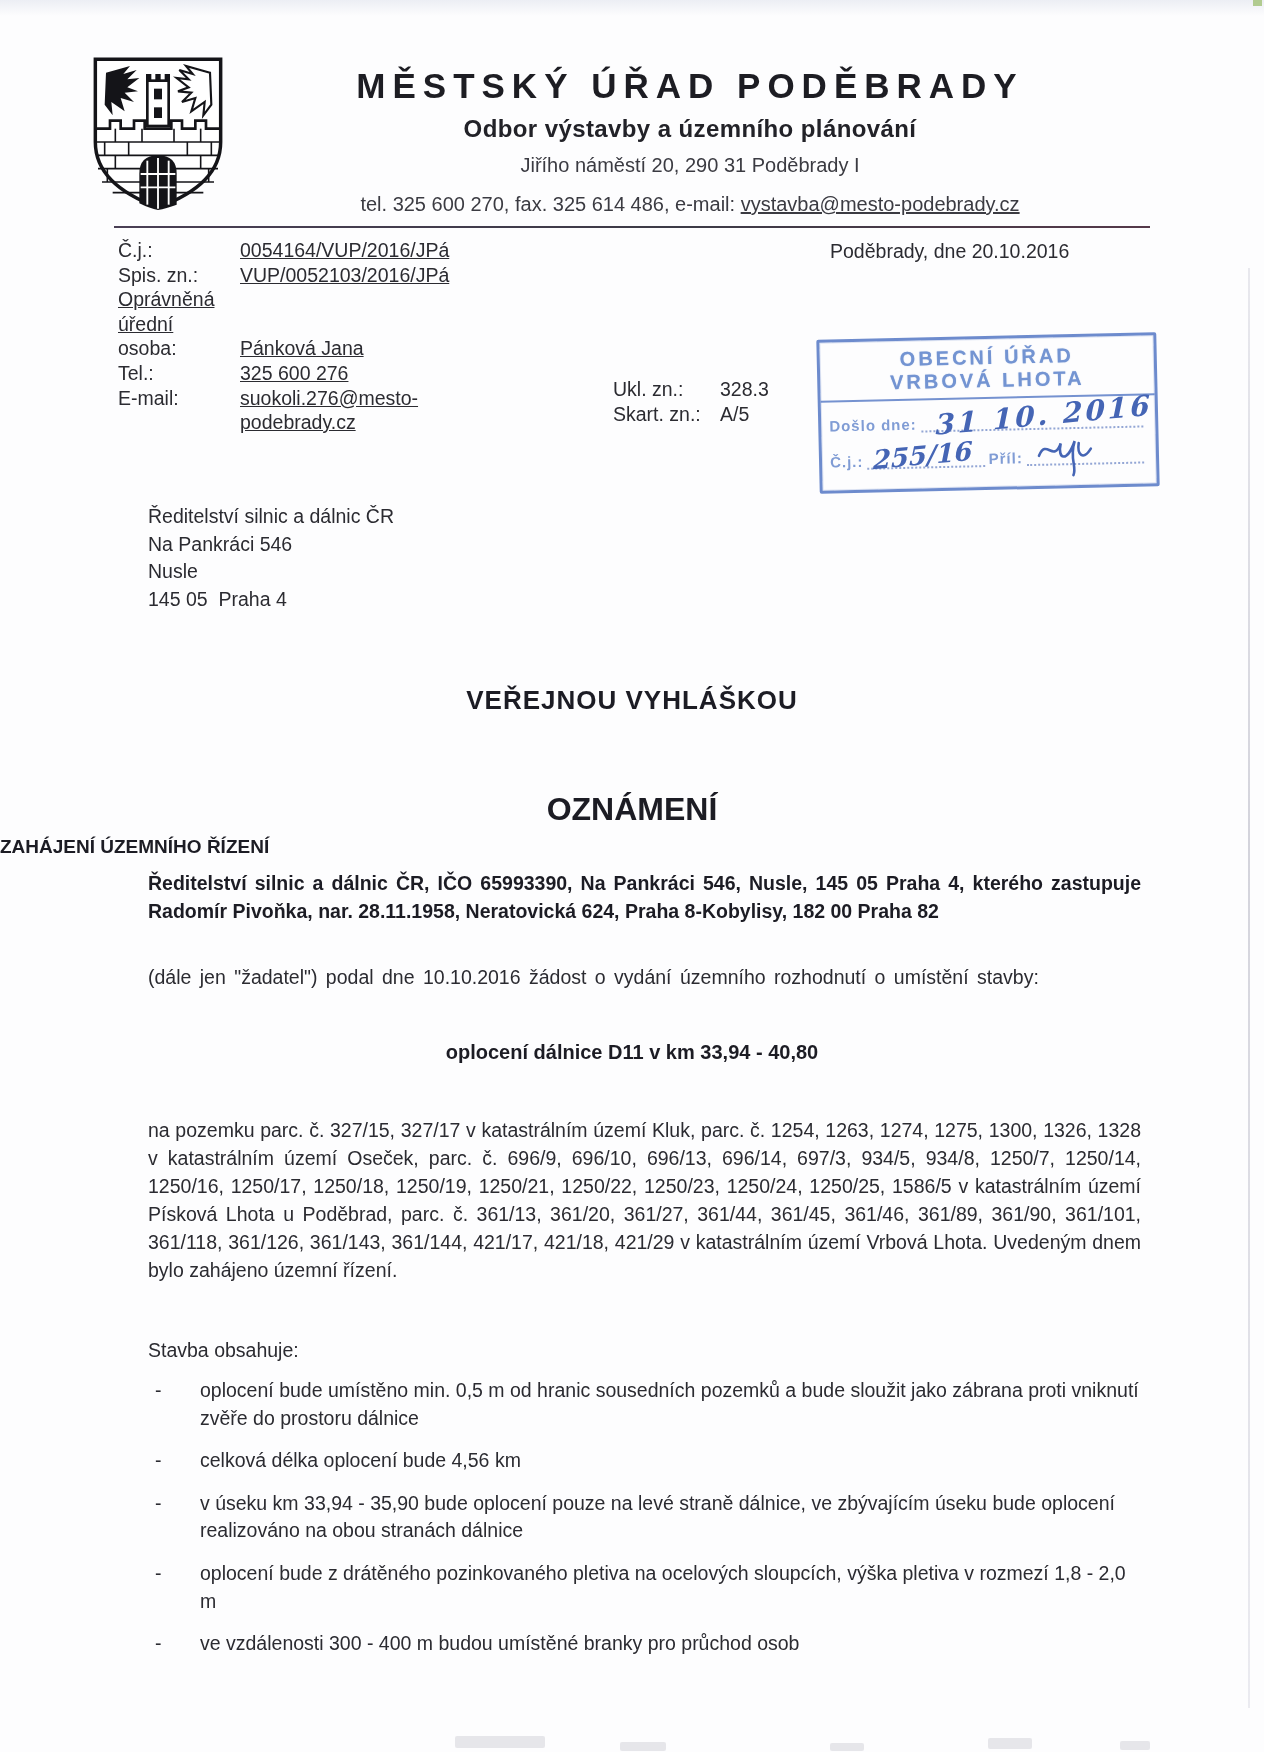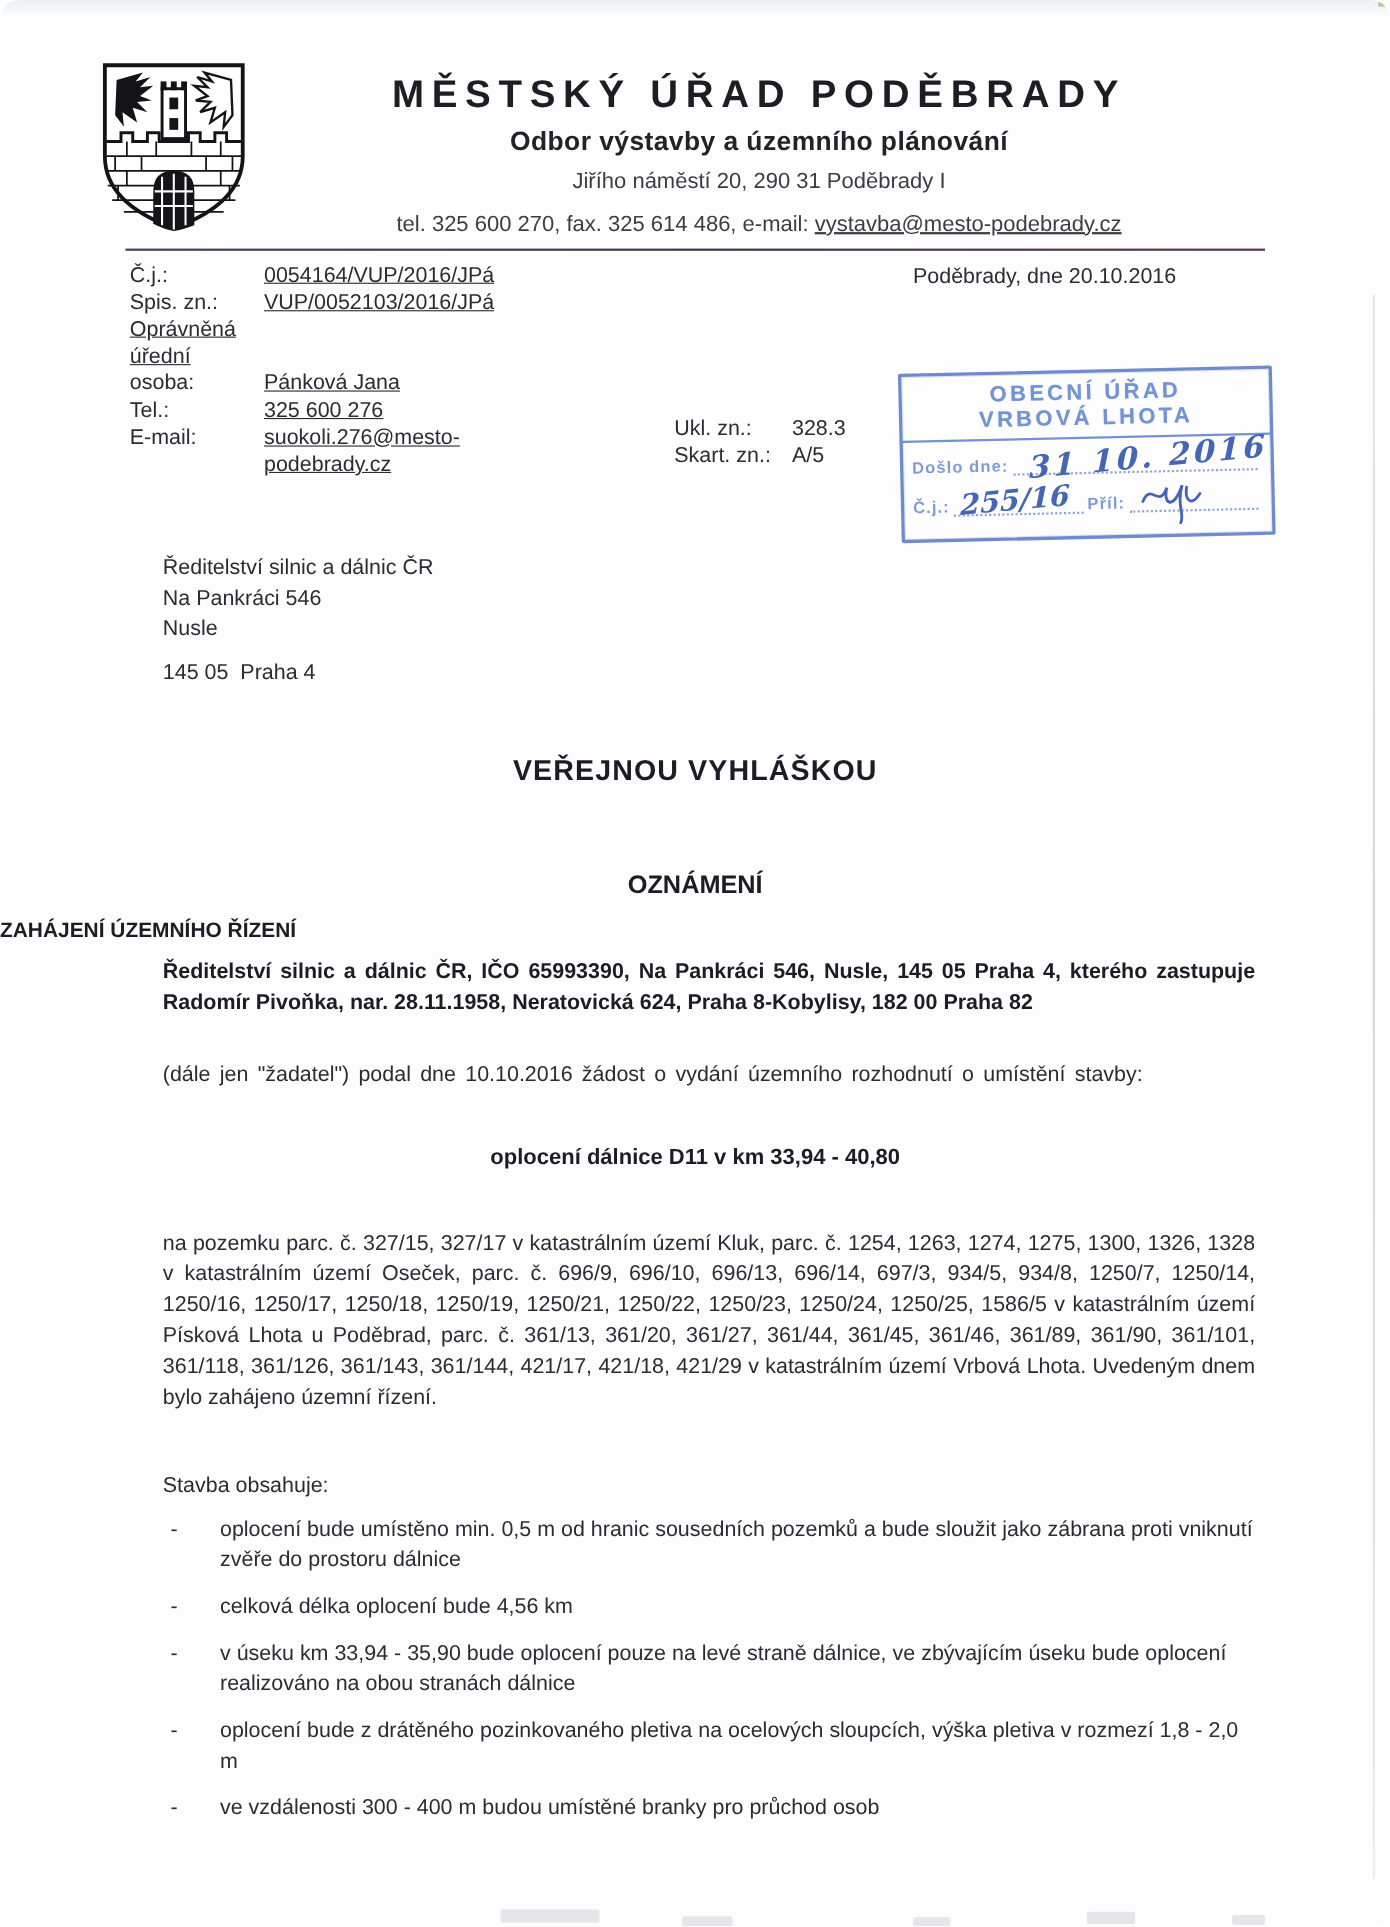--- a/index.html
+++ b/index.html
@@ -1,21 +1,20 @@
 <!DOCTYPE html>
 <html><head>
 <meta charset="utf-8">
 <style>
   html,body { margin:0; padding:0; background:#ffffff; }
   .page {
     position:relative; width:1264px; height:1752px;
     background:#fdfdfe; overflow:hidden;
     font-family:"Liberation Sans", sans-serif;
     color:#2b2b31;
-    border-radius:18px;
   }
   
   .top-band { position:absolute; top:0; left:0; right:0; height:16px;
     background:linear-gradient(180deg,#eceef4,rgba(255,255,255,0)); }
   .corner-fleck { position:absolute; top:0; right:2px; width:9px; height:6px; background:#a6c47e; opacity:.85; }
   .right-edge-line { position:absolute; right:14px; top:268px; height:1440px; width:2px;
     background:linear-gradient(180deg,#e6e6ec,#cfcfd8 40%,#e9e9ef); opacity:.9; }
   .noise { position:absolute; background:#c9c9d2; opacity:.45; border-radius:2px; }
 
   
@@ -54,21 +53,21 @@
   .hand-ref { font-size:26px; position:absolute; left:6px; bottom:-4px; white-space:nowrap; }
   .squiggle { position:absolute; left:6px; bottom:-14px; }
 
   
   .recipient { position:absolute; left:148px; top:503px; font-size:19.5px; line-height:27.5px; }
 
   
   .t-main { position:absolute; left:0; width:100%; top:685px; text-align:center;
     font-size:26px; font-weight:700; letter-spacing:1px; color:#1c1c24; }
   .t-notice { position:absolute; left:0; width:100%; top:791px; text-align:center;
-    font-size:23px; font-weight:700; color:#1c1c24; }
+    font-size:32px; font-weight:700; color:#1c1c24; }
   .t-sub { position:absolute; left:0; width:100%; top:836px; 
     font-size:19px; font-weight:700; color:#1c1c24; }
 
   
   .para { position:absolute; left:148px; width:993px; font-size:19.5px; line-height:27.6px; text-align:justify; }
   .p-bold { top:870px; font-weight:700; color:#1c1c24; }
   .p-req { top:964px; word-spacing:3px; }
   .p-subject { position:absolute; left:0; width:100%; top:1041px; text-align:center;
     font-size:20px; font-weight:700; color:#1c1c24; }
   .p-parcels { top:1116px; line-height:28px; }
@@ -182,21 +181,21 @@
           <path d="M6,22 C14,4 20,30 28,10 C24,26 34,30 42,8 C36,26 44,34 40,42 M46,10 C44,22 50,28 58,16" fill="none" stroke="#4565b5" stroke-width="2.6" stroke-linecap="round"></path>
         </svg>
       </span>
     </div>
   </div>
 
   <div class="recipient">
     <div>Ředitelství silnic a dálnic ČR</div>
     <div>Na Pankráci 546</div>
     <div>Nusle</div>
-    <div style="white-space:pre-wrap;margin-top:12px;">145 05  Praha 4</div>
+    <div style="white-space:pre-wrap;">145 05  Praha 4</div>
   </div>
 
   <div class="t-main">VEŘEJNOU VYHLÁŠKOU</div>
   <div class="t-notice">OZNÁMENÍ</div>
   <div class="t-sub">ZAHÁJENÍ ÚZEMNÍHO ŘÍZENÍ</div>
 
   <div class="para p-bold">Ředitelství silnic a dálnic ČR, IČO 65993390, Na Pankráci 546, Nusle, 145 05  Praha 4, kterého zastupuje Radomír Pivoňka, nar. 28.11.1958, Neratovická 624, Praha 8-Kobylisy, 182 00  Praha 82</div>
   <div class="para p-req">(dále jen "žadatel") podal dne 10.10.2016 žádost o vydání územního rozhodnutí o umístění stavby:</div>
   <div class="p-subject">oplocení dálnice D11 v km 33,94 - 40,80</div>
   <div class="para p-parcels">na pozemku parc. č. 327/15, 327/17 v katastrálním území Kluk, parc. č. 1254, 1263, 1274, 1275, 1300, 1326, 1328 v katastrálním území Oseček, parc. č. 696/9, 696/10, 696/13, 696/14, 697/3, 934/5, 934/8, 1250/7, 1250/14, 1250/16, 1250/17, 1250/18, 1250/19, 1250/21, 1250/22, 1250/23, 1250/24, 1250/25, 1586/5 v katastrálním území Písková Lhota u Poděbrad, parc. č. 361/13, 361/20, 361/27, 361/44, 361/45, 361/46, 361/89, 361/90, 361/101, 361/118, 361/126, 361/143, 361/144, 421/17, 421/18, 421/29 v katastrálním území Vrbová Lhota. Uvedeným dnem bylo zahájeno územní řízení.</div>

